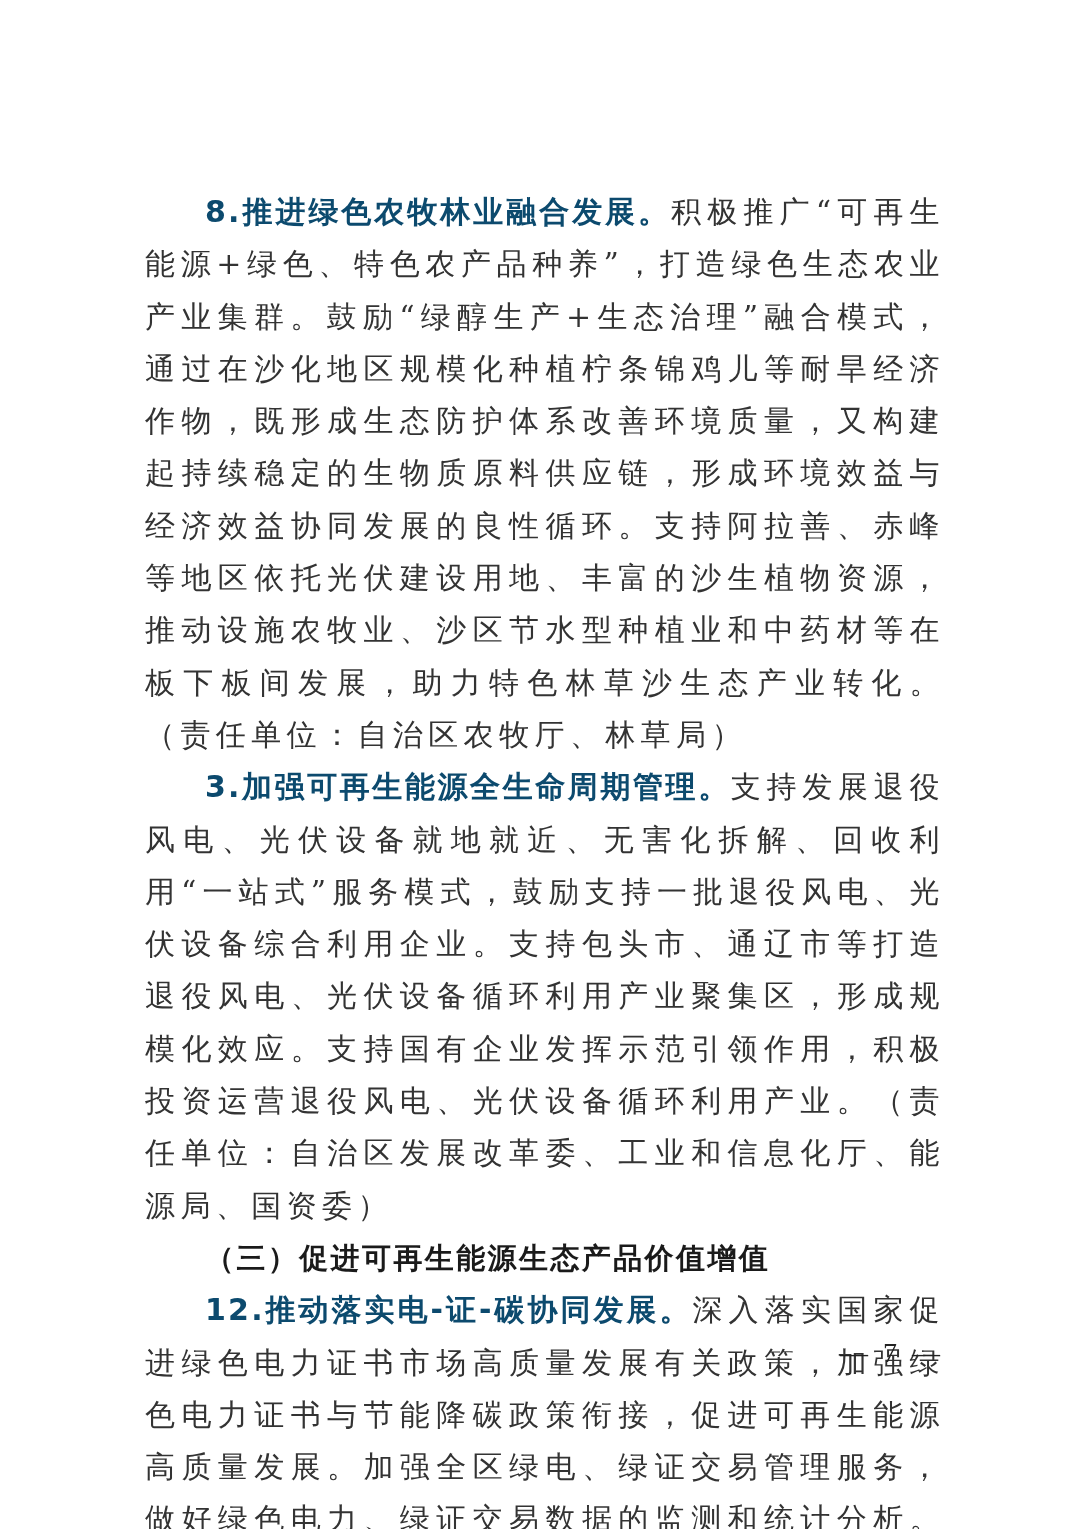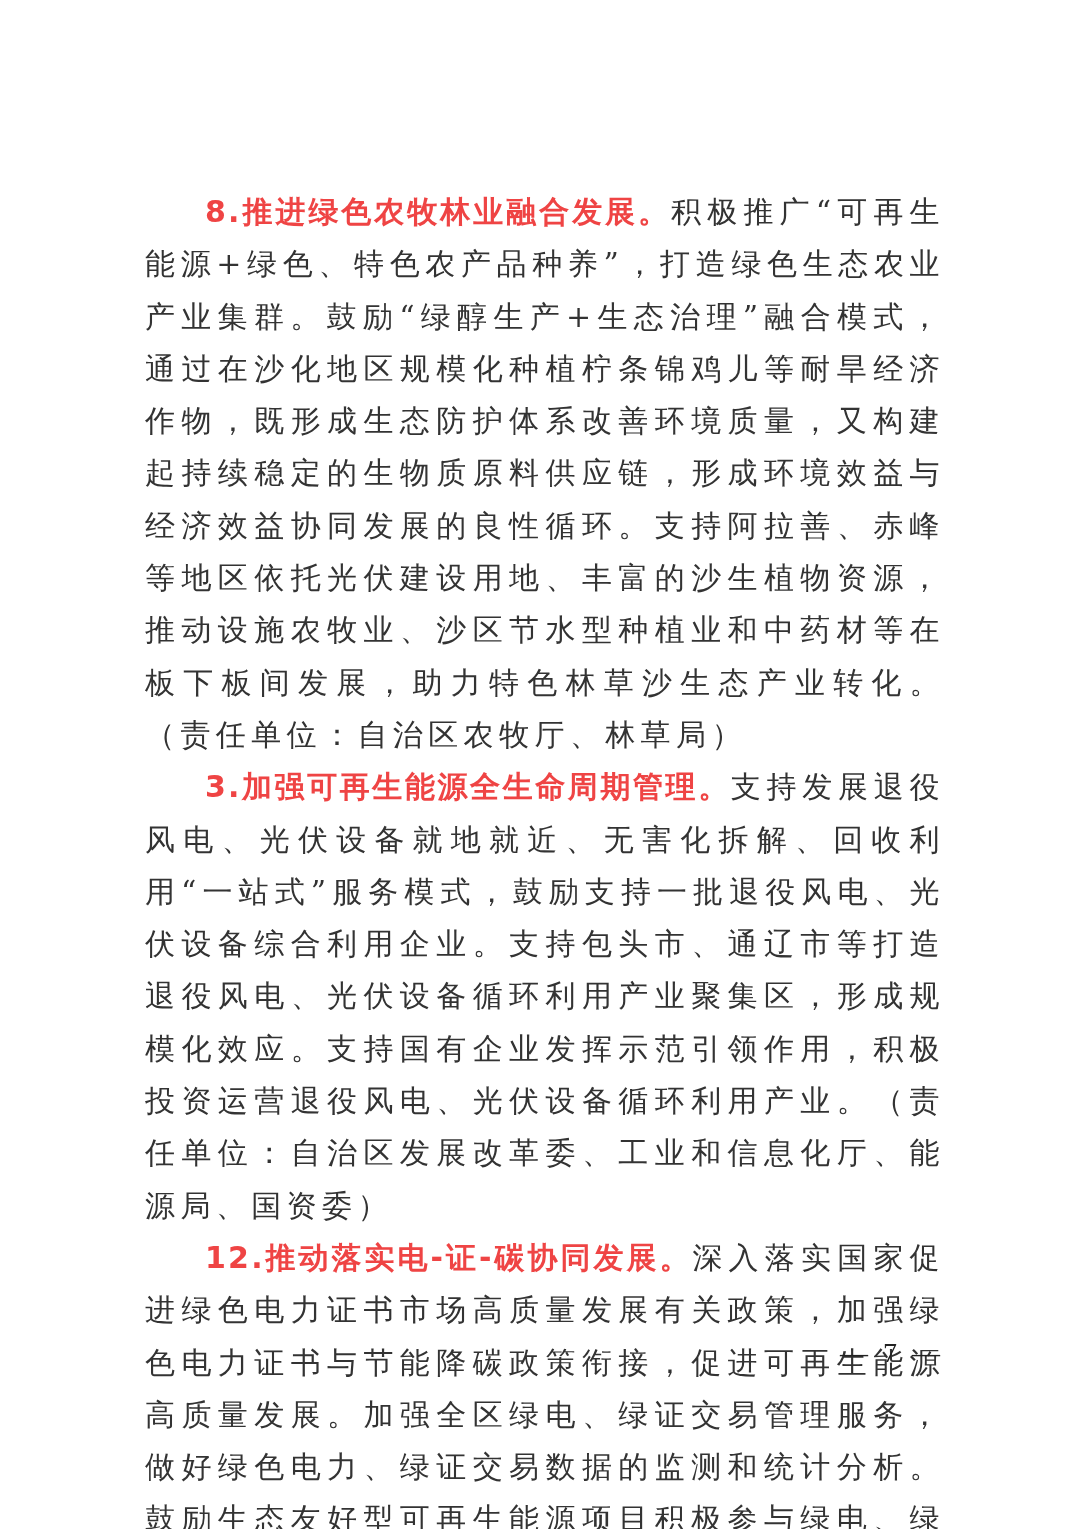--- a/index.html
+++ b/index.html
@@ -27,21 +27,21 @@
       line-height: 52.3px;
       text-align: justify;
       text-align-last: left;
       letter-spacing: 5.4px;
       text-indent: 60px;
       color: #333333;
     }
     .para .lead {
       font-family: "DejaVu Sans", "Liberation Sans", sans-serif;
       font-weight: bold;
-      color: #ef4444;
+      color: #0c4a6e;
       letter-spacing: 2.2px;
     }
     .heading {
       margin: 0;
       font-family: "DejaVu Sans", "Liberation Sans", sans-serif;
       font-weight: bold;
       font-size: 29px;
       line-height: 52.3px;
       letter-spacing: 2.4px;
       text-indent: 60px;
@@ -56,16 +56,17 @@
       letter-spacing: 4px;
       color: #222222;
     }
   </style>
 </head>
 <body>
 
 <div class="page">
   <p class="para"><span class="lead">8.推进绿色农牧林业融合发展。</span><span>积极推广“可再生能源+绿色、特色农产品种养”，打造绿色生态农业产业集群。鼓励“绿醇生产+生态治理”融合模式，通过在沙化地区规模化种植柠条锦鸡儿等耐旱经济作物，既形成生态防护体系改善环境质量，又构建起持续稳定的生物质原料供应链，形成环境效益与经济效益协同发展的良性循环。支持阿拉善、赤峰等地区依托光伏建设用地、丰富的沙生植物资源，推动设施农牧业、沙区节水型种植业和中药材等在板下板间发展，助力特色林草沙生态产业转化。（责任单位：自治区农牧厅、林草局）</span></p>
   <p class="para"><span class="lead">3.加强可再生能源全生命周期管理。</span><span>支持发展退役风电、光伏设备就地就近、无害化拆解、回收利用“一站式”服务模式，鼓励支持一批退役风电、光伏设备综合利用企业。支持包头市、通辽市等打造退役风电、光伏设备循环利用产业聚集区，形成规模化效应。支持国有企业发挥示范引领作用，积极投资运营退役风电、光伏设备循环利用产业。（责任单位：自治区发展改革委、工业和信息化厅、能源局、国资委）</span></p>
+  <p class="heading">（三）促进可再生能源生态产品价值增值</p>
   <p class="para"><span class="lead">12.推动落实电-证-碳协同发展。</span><span>深入落实国家促进绿色电力证书市场高质量发展有关政策，加强绿色电力证书与节能降碳政策衔接，促进可再生能源高质量发展。加强全区绿电、绿证交易管理服务，做好绿色电力、绿证交易数据的监测和统计分析。鼓励生态友好型可再生能源项目积极参与绿电、绿证交易，</span></p>
 </div>
 
 <div class="page-number">— 7 —</div>
 
 </body></html>

